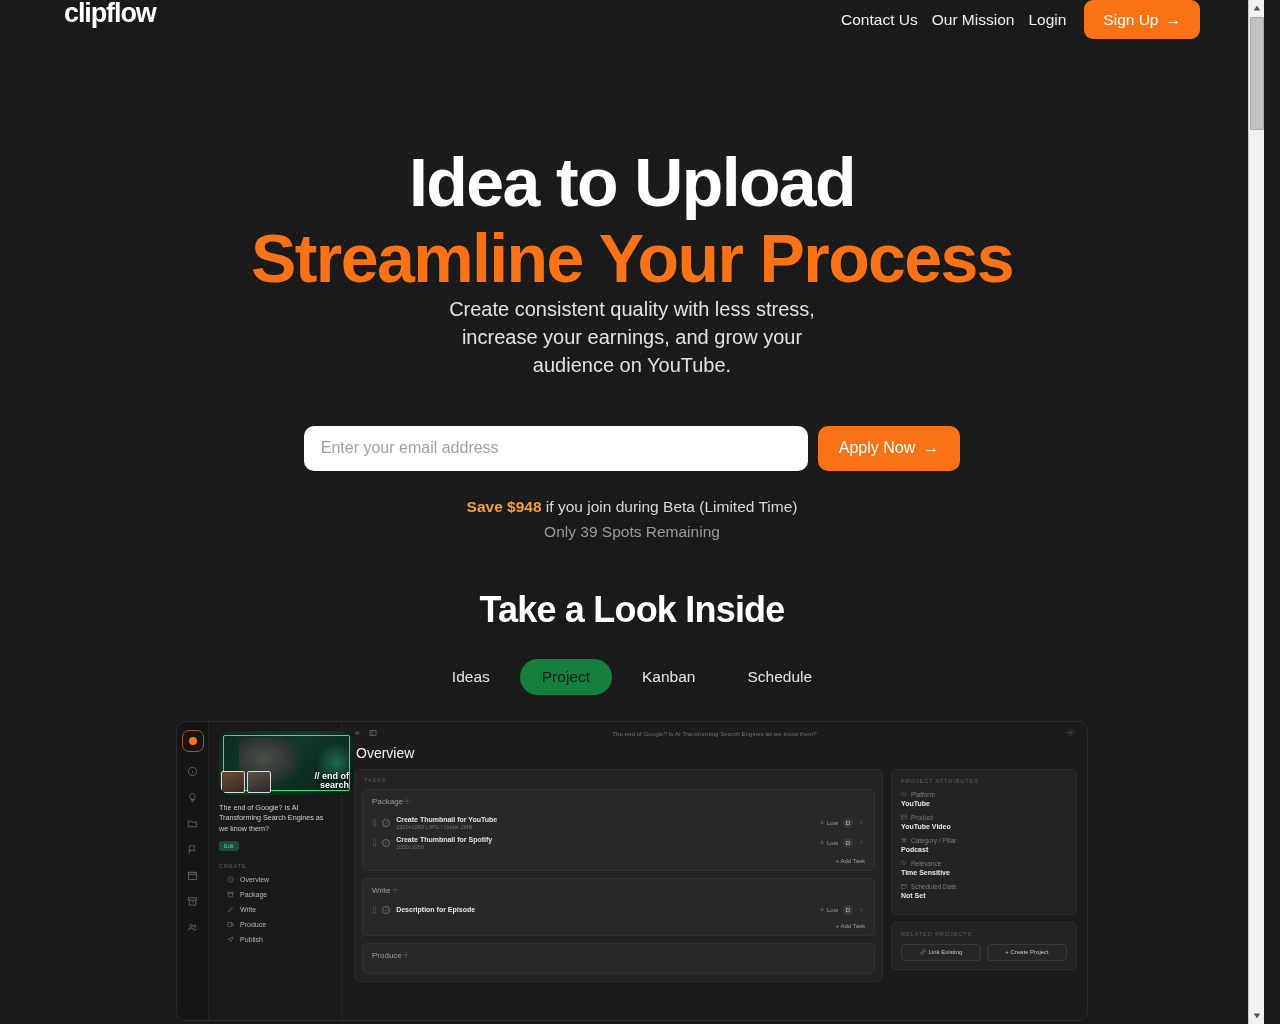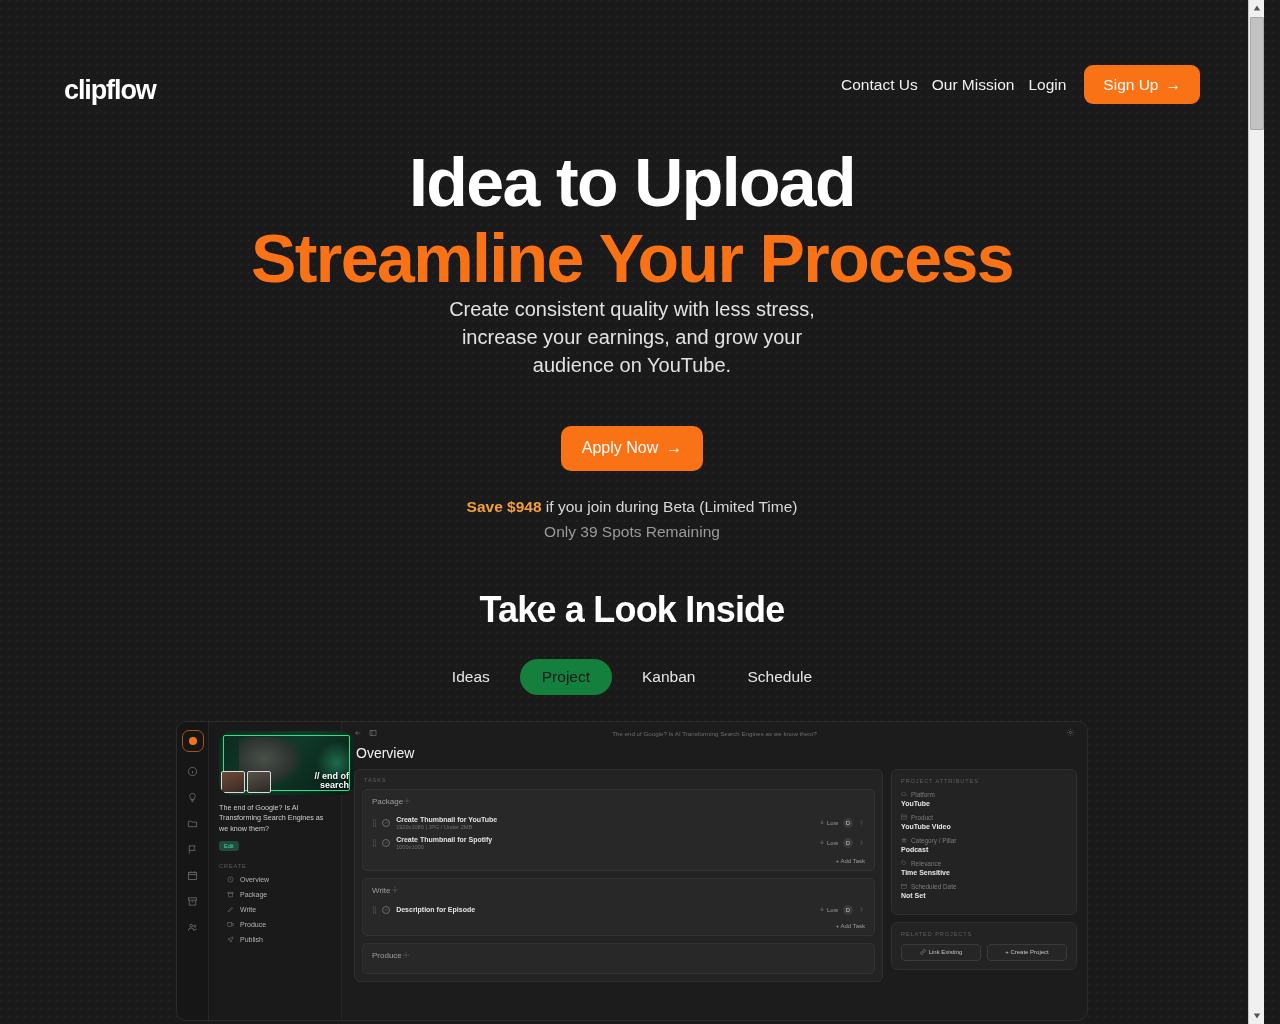--- a/index.html
+++ b/index.html
@@ -12,21 +12,21 @@
     font-family:"Liberation Sans", sans-serif;
     color:#ffffff;
     position:relative;
   }
 
   
   .viewport { width:1264px; height:1024px; position:relative; overflow:hidden; }
 
   
   .header {
-    height:104px; display:flex; align-items:flex-end;
+    height:104px; display:flex; align-items:flex-start;
     justify-content:space-between; padding:0 64px 0 64px;
   }
   .logo {
     font-size:27px; font-weight:bold; letter-spacing:-1.1px;
     color:#fff; line-height:1;
   }
   .nav { display:flex; align-items:center; gap:14px; }
   .nav-link {
     font-size:15.5px; color:#f0f0f0; text-decoration:none; white-space:nowrap;
   }
@@ -275,20 +275,21 @@
       <span>Idea to Upload</span>
       <span class="accent">Streamline Your Process</span>
     </h1>
     <div class="hero-sub">
       <div>Create consistent quality with less stress,</div>
       <div>increase your earnings, and grow your</div>
       <div>audience on YouTube.</div>
     </div>
 
     <div class="form-row">
+      <input class="email-input" type="text" placeholder="Enter your email address" style="">
       <button class="apply-btn">
         <span>Apply Now</span>
         <span>→</span>
       </button>
     </div>
 
     <div class="save-line">
       <b>Save $948</b><span> if you join during Beta (Limited Time)</span>
     </div>
     <div class="spots-line">Only 39 Spots Remaining</div>

